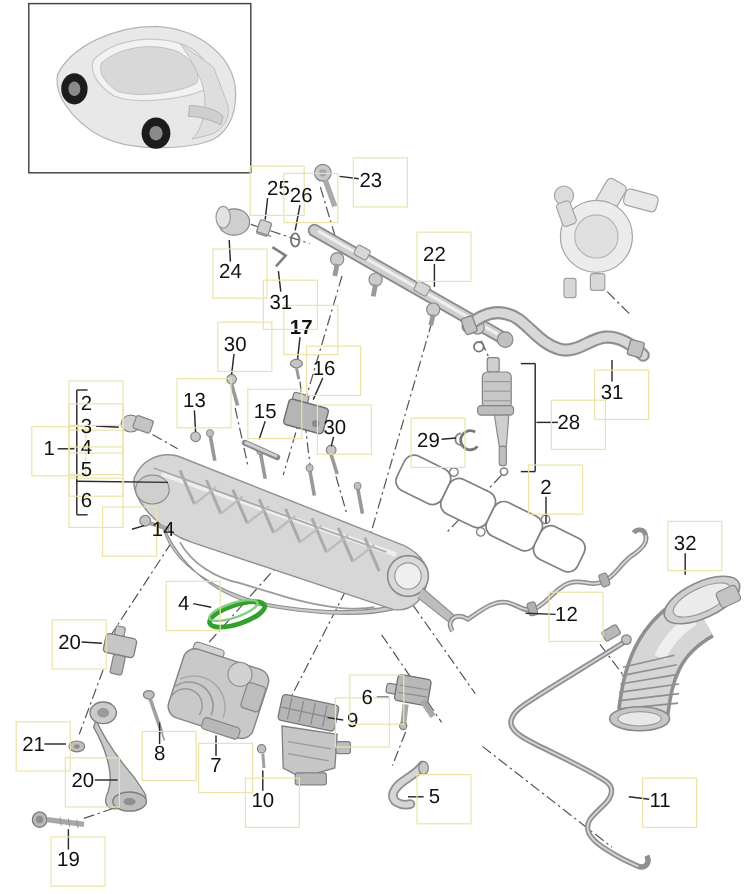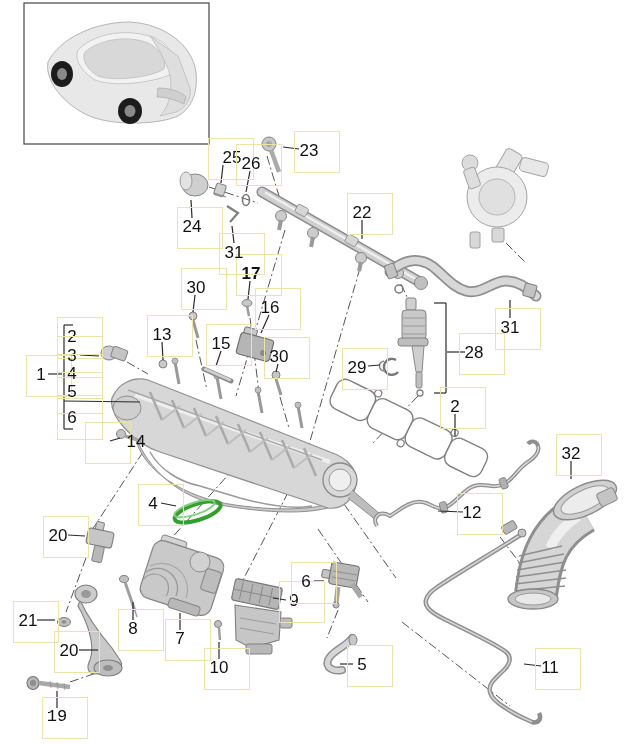--- a/index.html
+++ b/index.html
@@ -445,16 +445,16 @@
       <div class="callout" style="left: 219px; top: 667px; text-align: center;">10</div>
       <div class="hotspot" style="left: 279px; top: 581px; border-color: rgb(236, 227, 169);"></div>
       <div class="callout" style="left: 294px; top: 600px;">9</div>
       <div class="hotspot" style="left: 291px; top: 562px; border-color: rgb(236, 227, 169);"></div>
       <div class="callout" style="left: 306px; top: 581px;">6</div>
       <div class="hotspot" style="left: 347px; top: 645px; border-color: rgb(236, 227, 169);"></div>
       <div class="callout" style="left: 362px; top: 664px;">5</div>
       <div class="hotspot" style="left: 535px; top: 648px; border-color: rgb(236, 227, 169);"></div>
       <div class="callout" style="left: 550px; top: 667px;">11</div>
       <div class="hotspot" style="left: 42px; top: 697px; border-color: rgb(236, 227, 169);"></div>
-      <div class="callout" style="left: 57px; top: 716px; font-family: Liberation Mono, monospace;">19</div>
+      <div class="callout" style="left: 57px; top: 716px;">19</div>
     </div>
 
 </div>
 
 </body></html>

